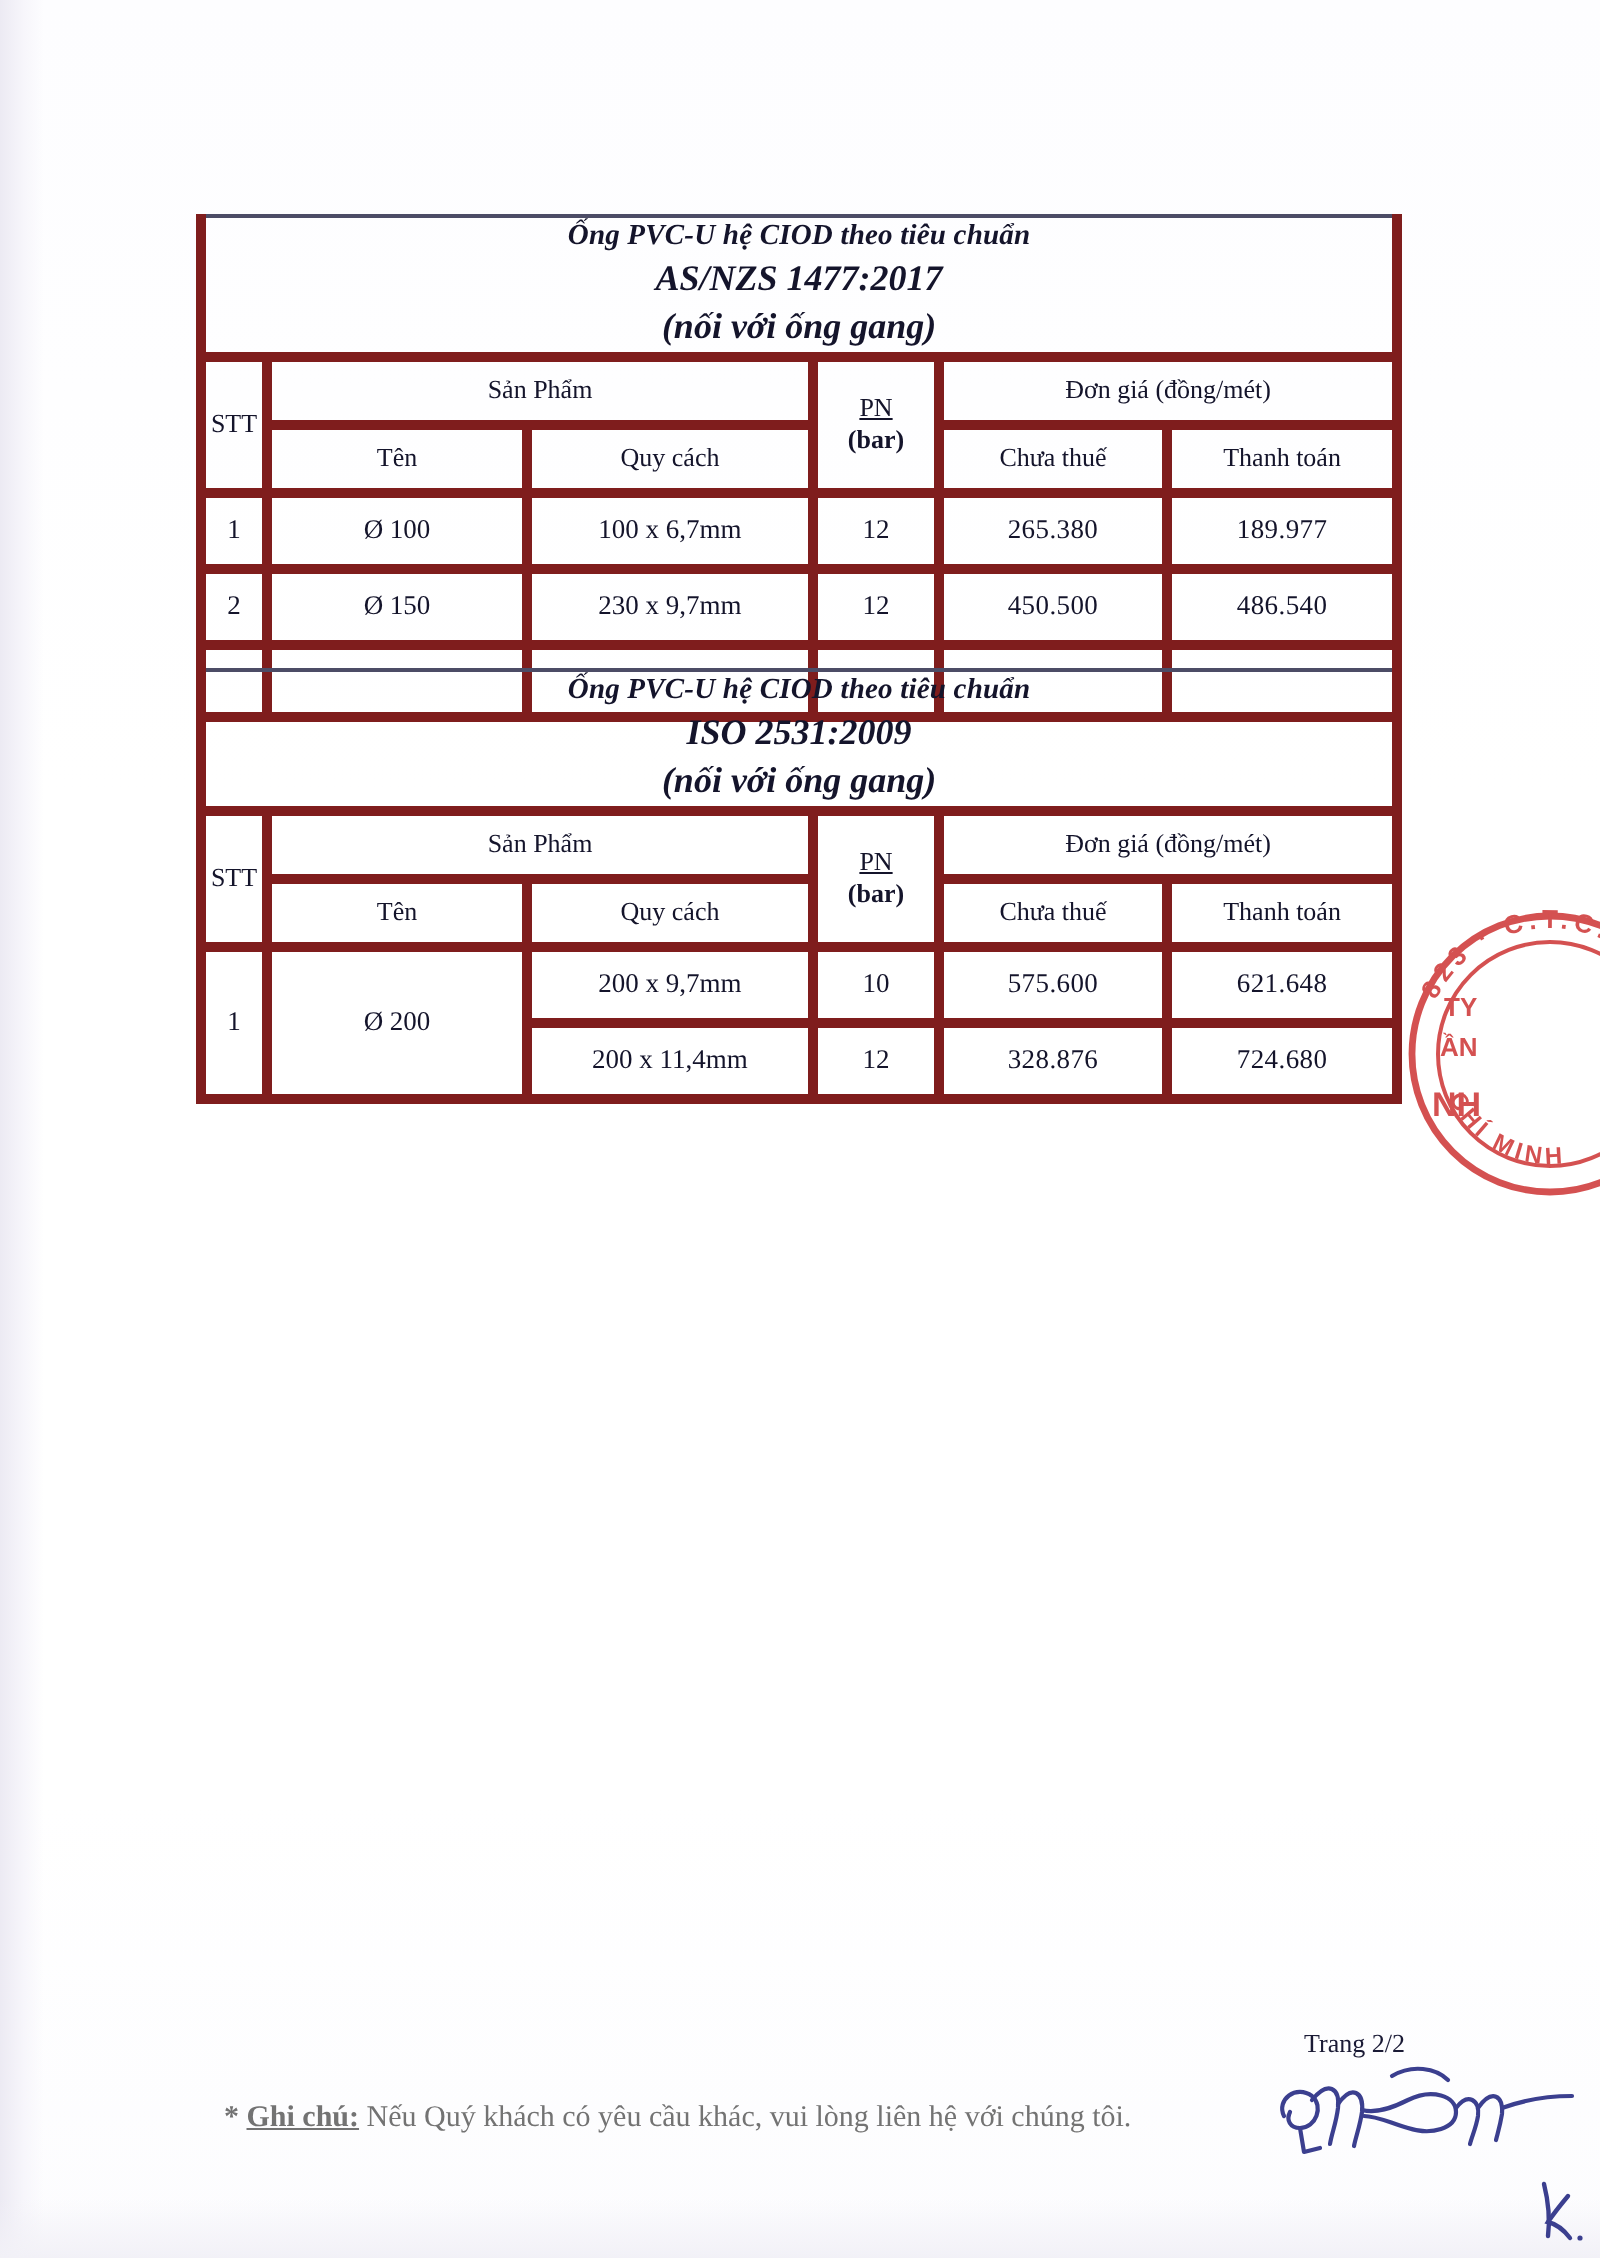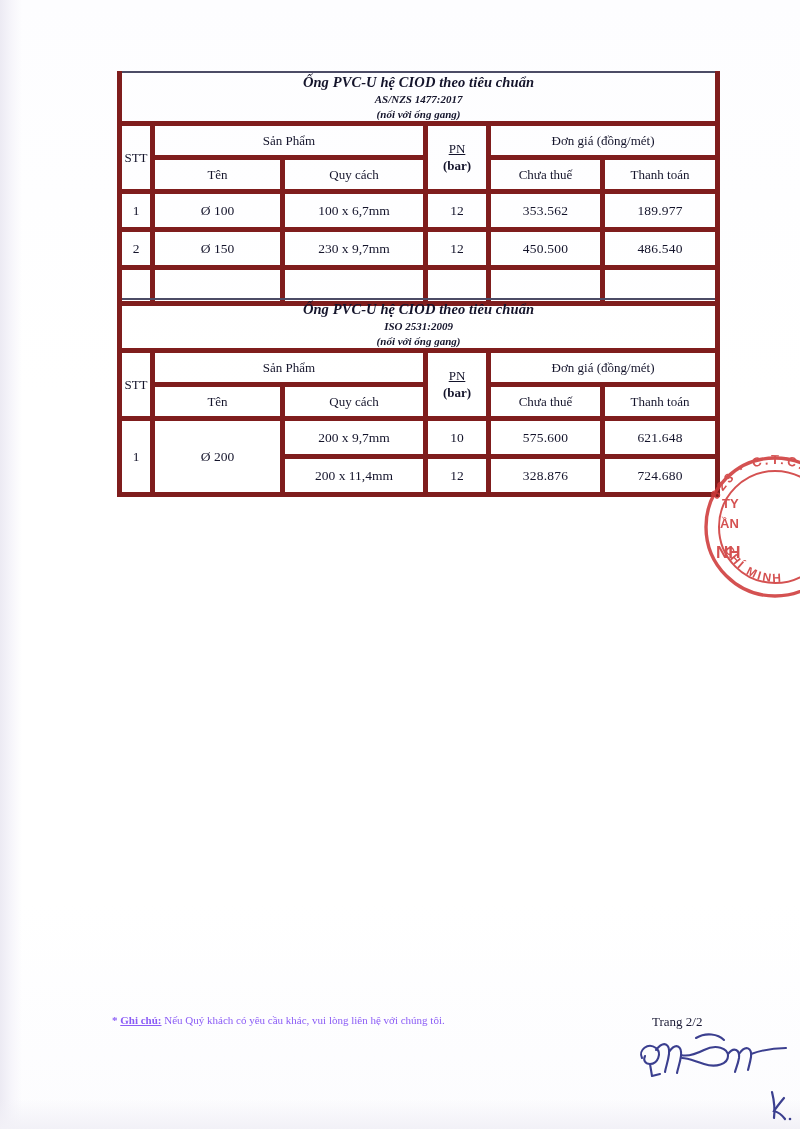--- a/index.html
+++ b/index.html
@@ -33,22 +33,23 @@
     position: absolute;
     left: 0; right: 0; bottom: 0;
     height: 30px;
     background: linear-gradient(0deg, #f2f1f7 0%, rgba(255,255,255,0) 100%);
     pointer-events: none;
   }
 
   
   .tbl-wrap {
     position: absolute;
-    left: 117px;
+    left: 98px;
     width: 598px;
+    margin-top: 36px;
   }
   #table-block-1 { top: 71px; }
   #table-block-2 { top: 298px; }
 
   table.pricing {
     width: 100%;
     border-collapse: collapse;
     table-layout: fixed;
   }
   table.pricing td, table.pricing th {
@@ -67,21 +68,21 @@
   }
   .title-cell .t-line {
     font-style: italic;
     font-weight: bold;
     font-size: 14.5px;
     letter-spacing: 0.1px;
   }
   .title-cell .t-sub {
     font-style: italic;
     font-weight: bold;
-    font-size: 11px;
+    font-size: 18px;
     font-family: Liberation Serif, serif;
   }
 
   .hdr {
     font-weight: bold;
     font-size: 13px;
     height: 29px;
     line-height: 1.25;
   }
   .hdr-tall { height: 58px; }
@@ -95,23 +96,23 @@
   .body-row td.num { letter-spacing: 0.2px; }
   .spacer-row td { height: 31px; }
 
   
   .thick-left { border-left: 2px solid #3c3c55 !important; }
 
   
   #footer-note {
     position: absolute;
     left: 112px;
-    top: 1014px;
-    font-size: 11px;
-    color: #8b5cf6;
+    top: 1051px;
+    font-size: 15px;
+    color: #737373;
     white-space: nowrap;
   }
   #footer-note .star { font-weight: bold; }
   #footer-note .lbl {
     font-weight: bold;
     text-decoration: underline;
   }
   #page-number {
     position: absolute;
     left: 652px;
@@ -175,21 +176,21 @@
         <td class="hdr">Quy cách</td>
         <td class="hdr">Chưa thuế</td>
         <td class="hdr">Thanh toán</td>
       </tr>
 
       <tr class="body-row">
         <td>1</td>
         <td>Ø 100</td>
         <td>100 x 6,7mm</td>
         <td>12</td>
-        <td class="num">353.562</td>
+        <td class="num">265.380</td>
         <td class="num thick-left">189.977</td>
       </tr>
       <tr class="body-row">
         <td>2</td>
         <td>Ø 150</td>
         <td>230 x 9,7mm</td>
         <td>12</td>
         <td class="num">450.500</td>
         <td class="num thick-left">486.540</td>
       </tr>

